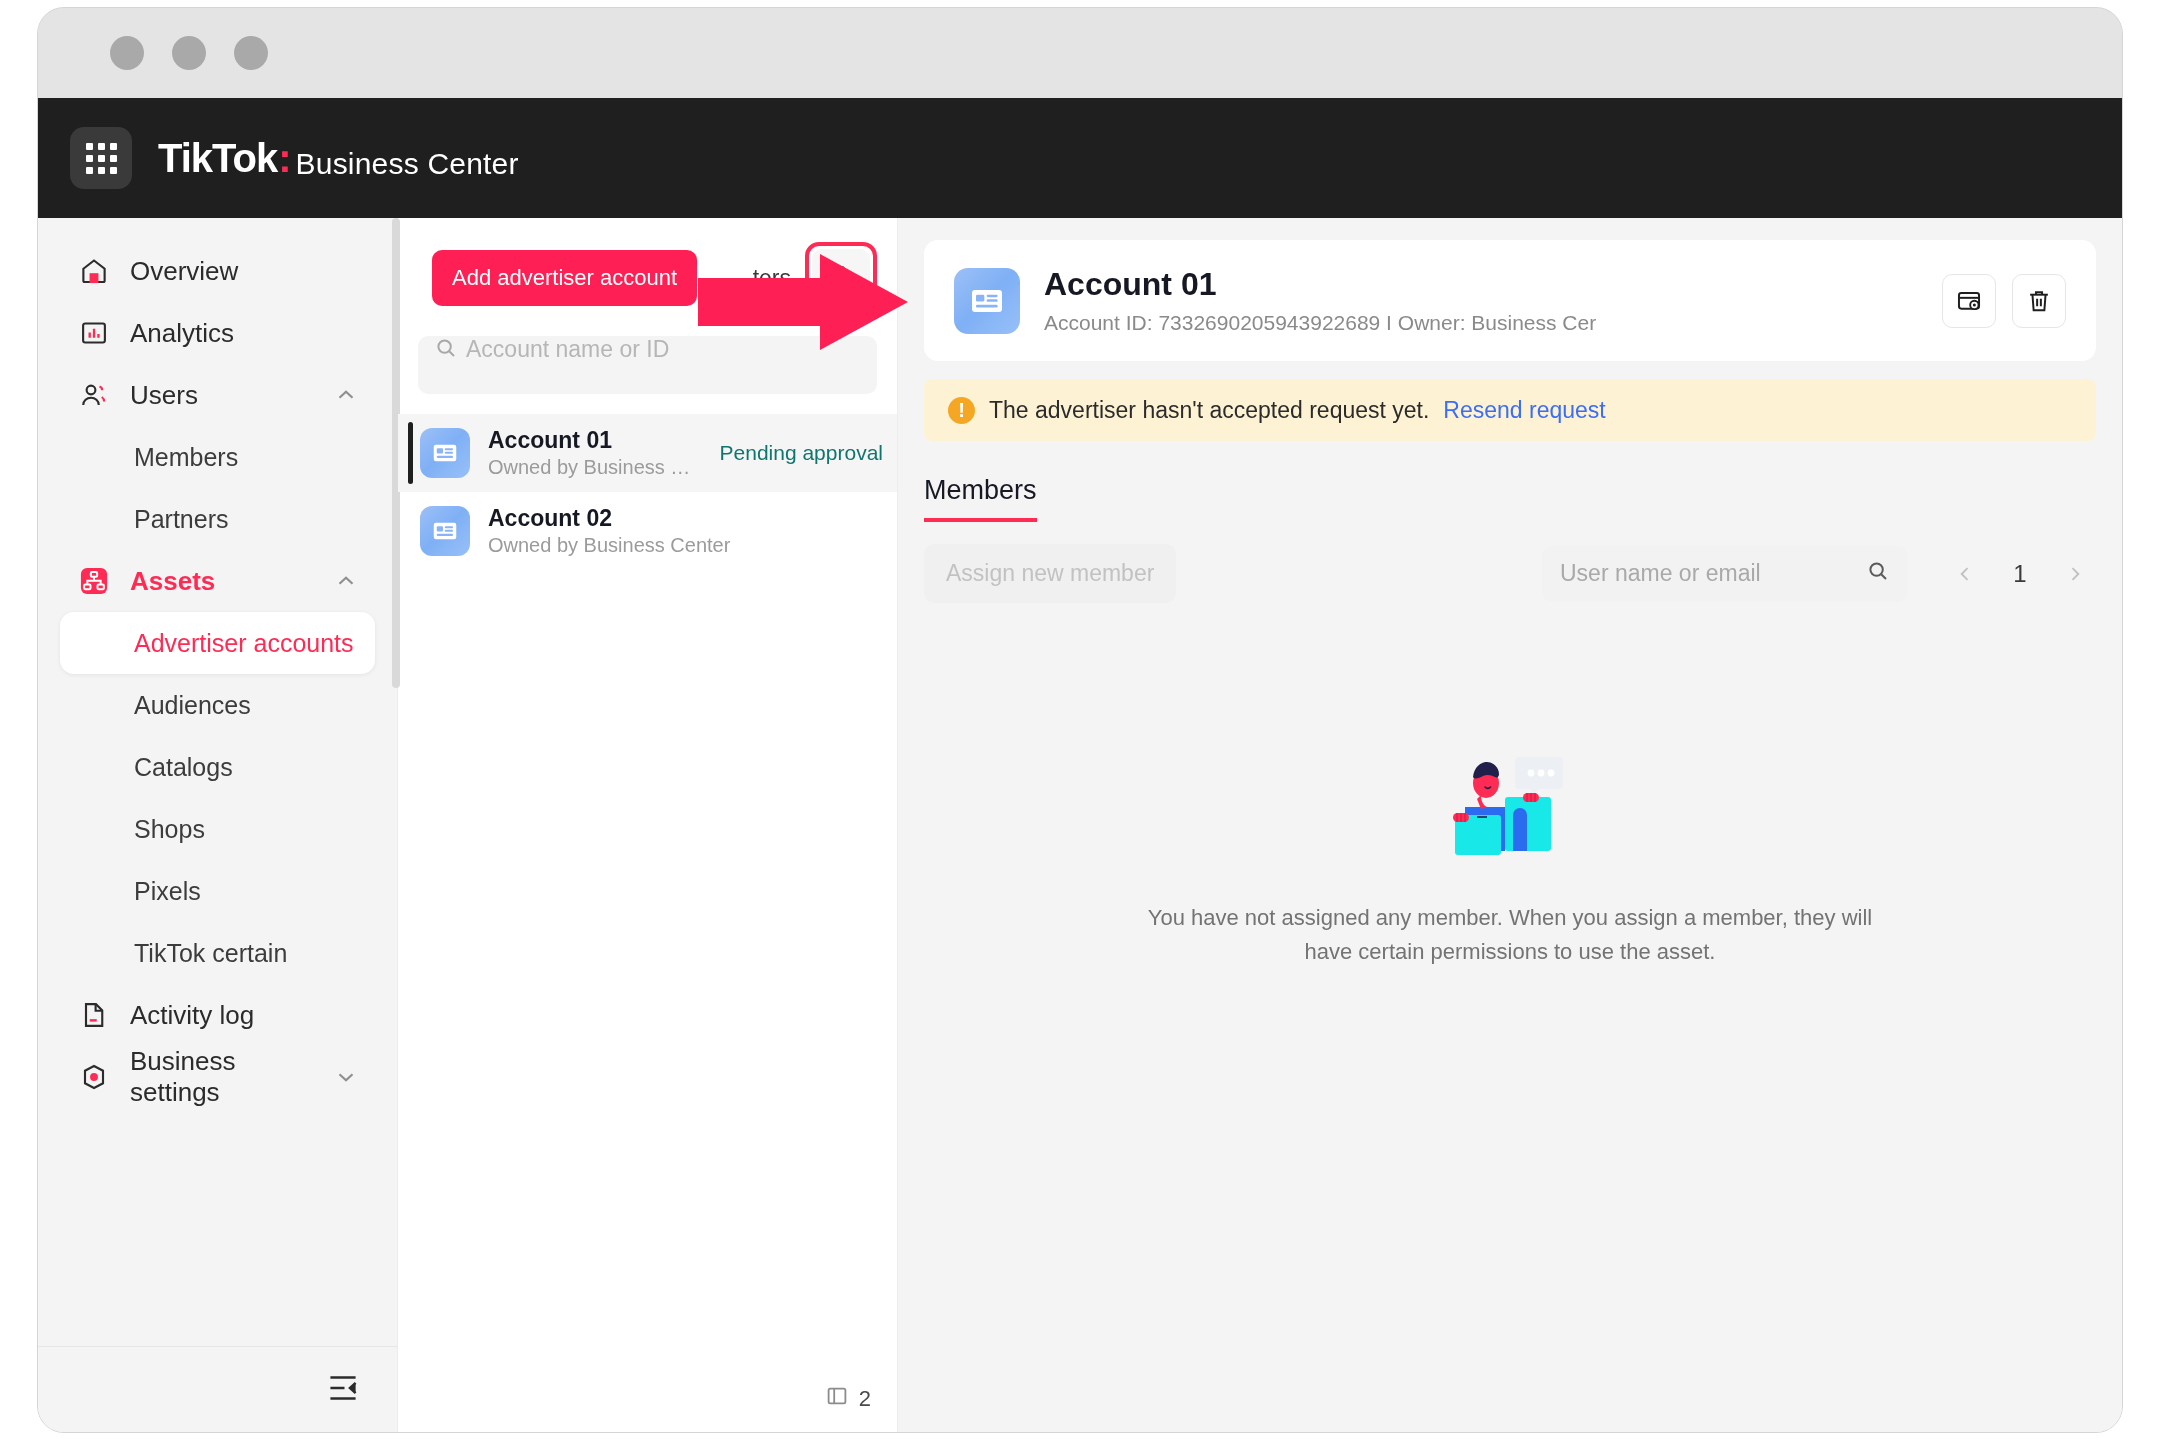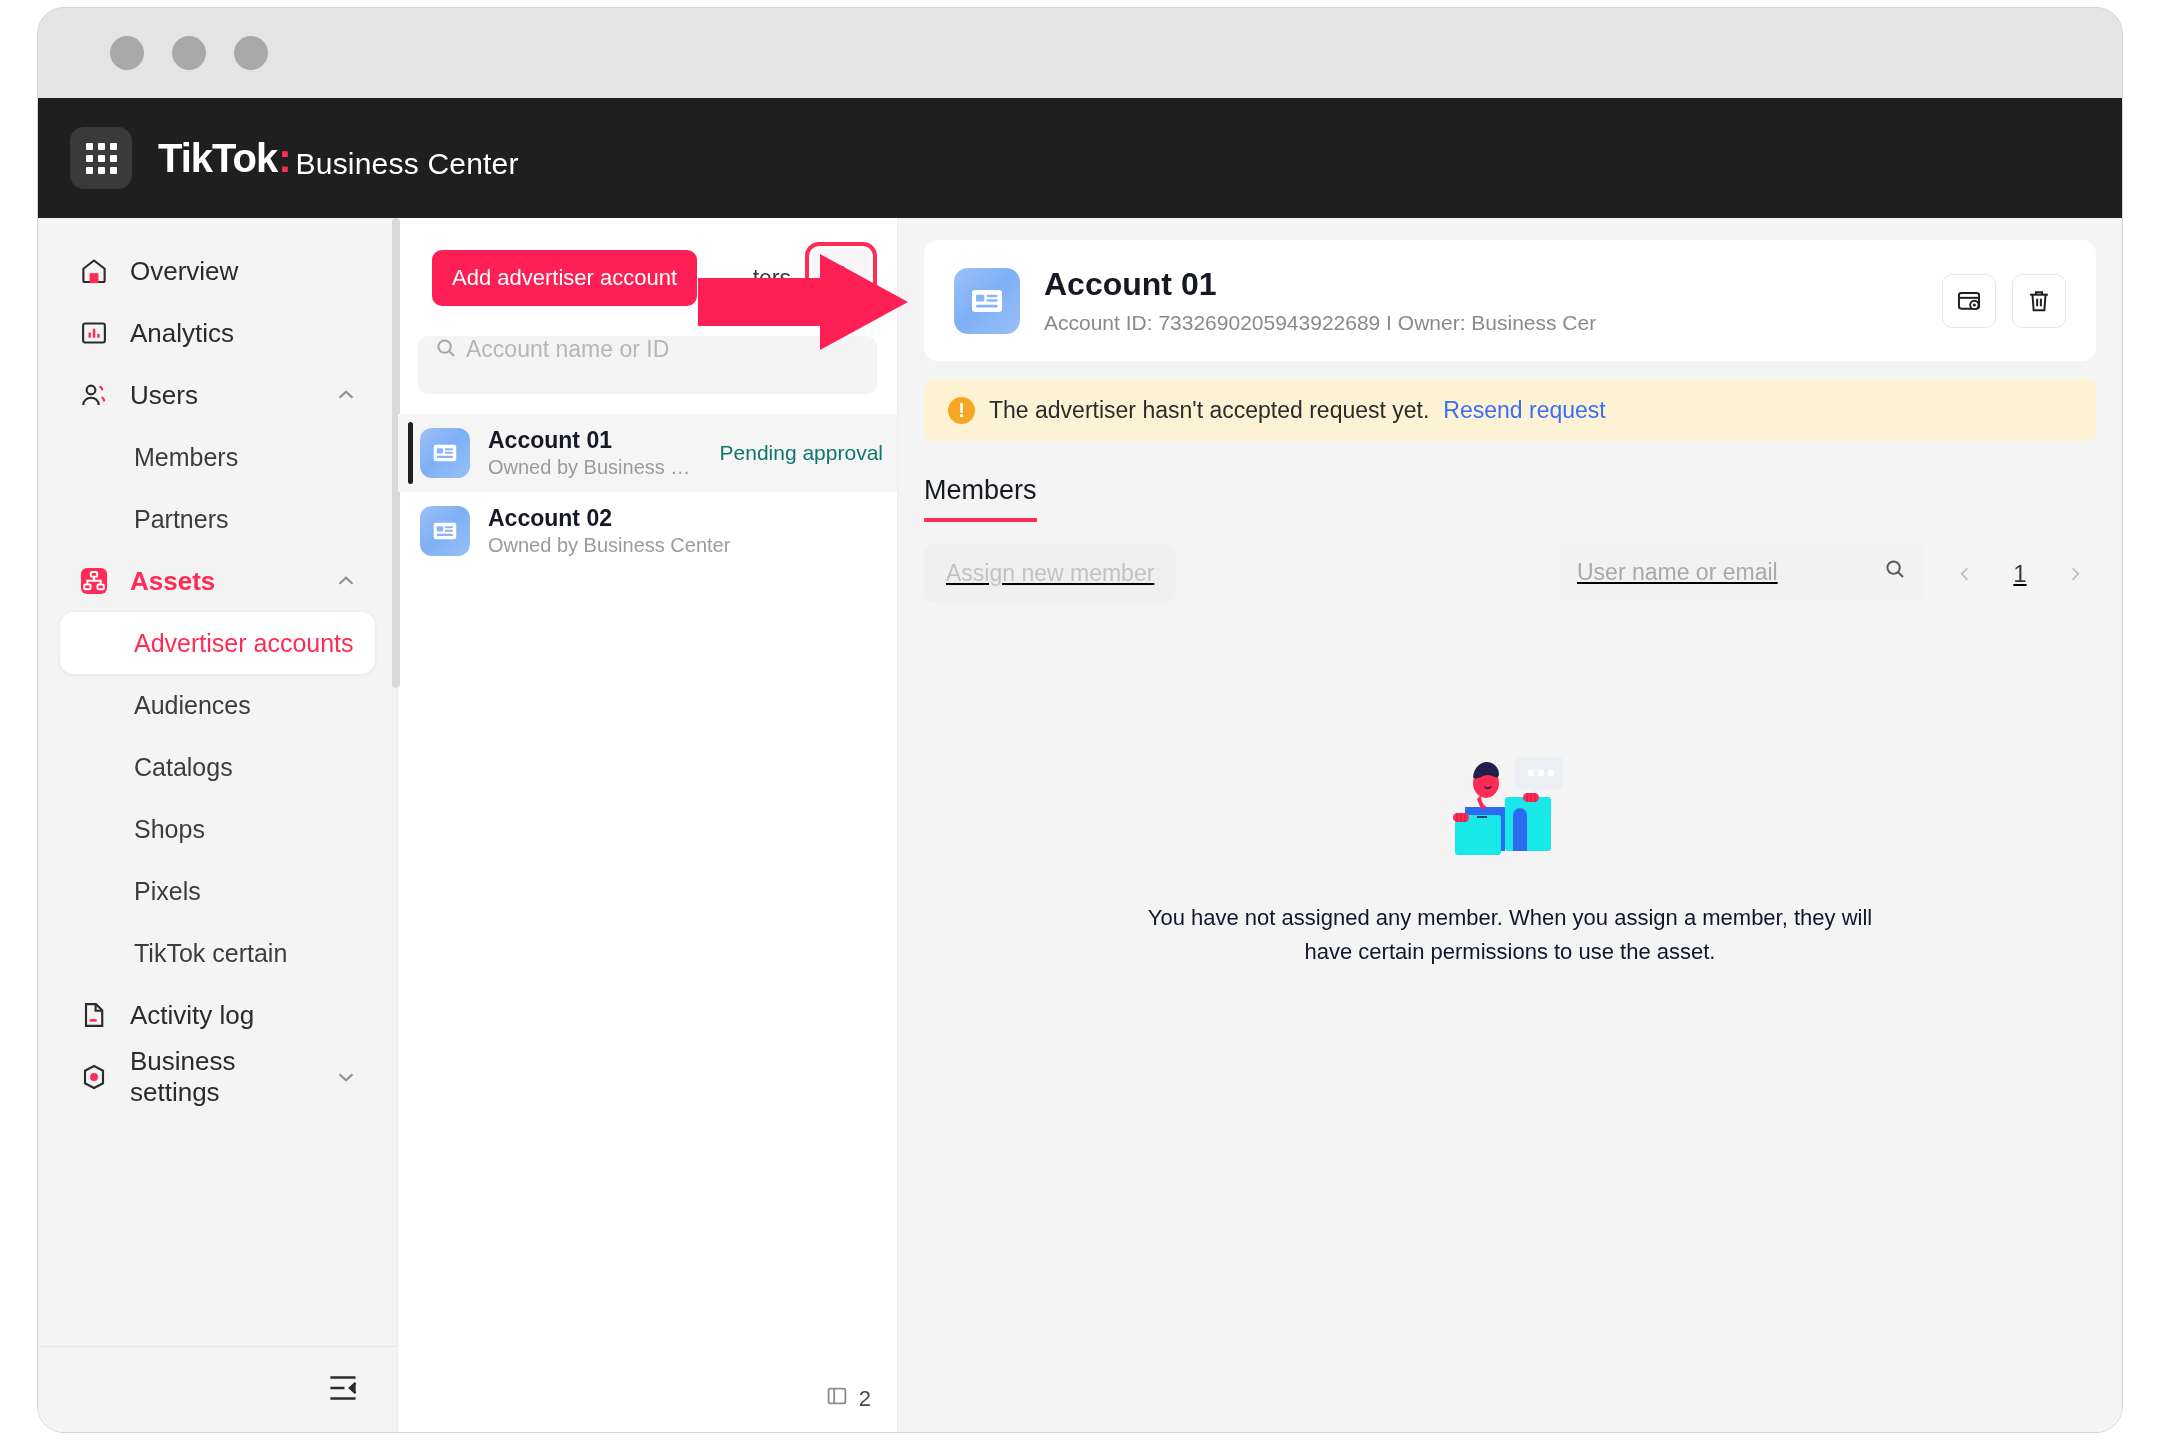--- a/index.html
+++ b/index.html
@@ -246,21 +246,21 @@
 
   .tabs { margin-top: 34px; }
   .tab {
     display: inline-block;
     font-size: 27px; color: #161823; font-weight: 500;
     padding-bottom: 12px;
     border-bottom: 4px solid #fe2c55;
   }
   .members-bar {
     margin-top: 22px;
-    display: flex; gap: 19px; text-decoration: underline;
+    display: flex; align-items: center; gap: 36px;
   }
   .btn-disabled {
     background: #f0f0f0; color: #c2c2c2;
     font-size: 23px; border: none; border-radius: 10px;
     padding: 16px 22px; font-family: inherit;
   }
   .member-search {
     margin-left: auto;
     width: 366px; height: 56px;
     background: #f2f2f2; border-radius: 10px;
@@ -279,21 +279,21 @@
     font-size: 24px; color: #3a3a3a;
   }
 
   .empty {
     margin-top: 150px;
     display: flex; flex-direction: column; align-items: center;
   }
   .empty-text {
     margin-top: 34px;
     width: 760px; text-align: center;
-    font-size: 22px; color: #0f172a; line-height: 1.55;
+    font-size: 22px; color: #737373; line-height: 1.55;
   }
 
   
   .arrow-anno {
     position: absolute;
     left: 660px; top: 246px;
     width: 210px; height: 96px;
     z-index: 40;
     pointer-events: none;
   }

